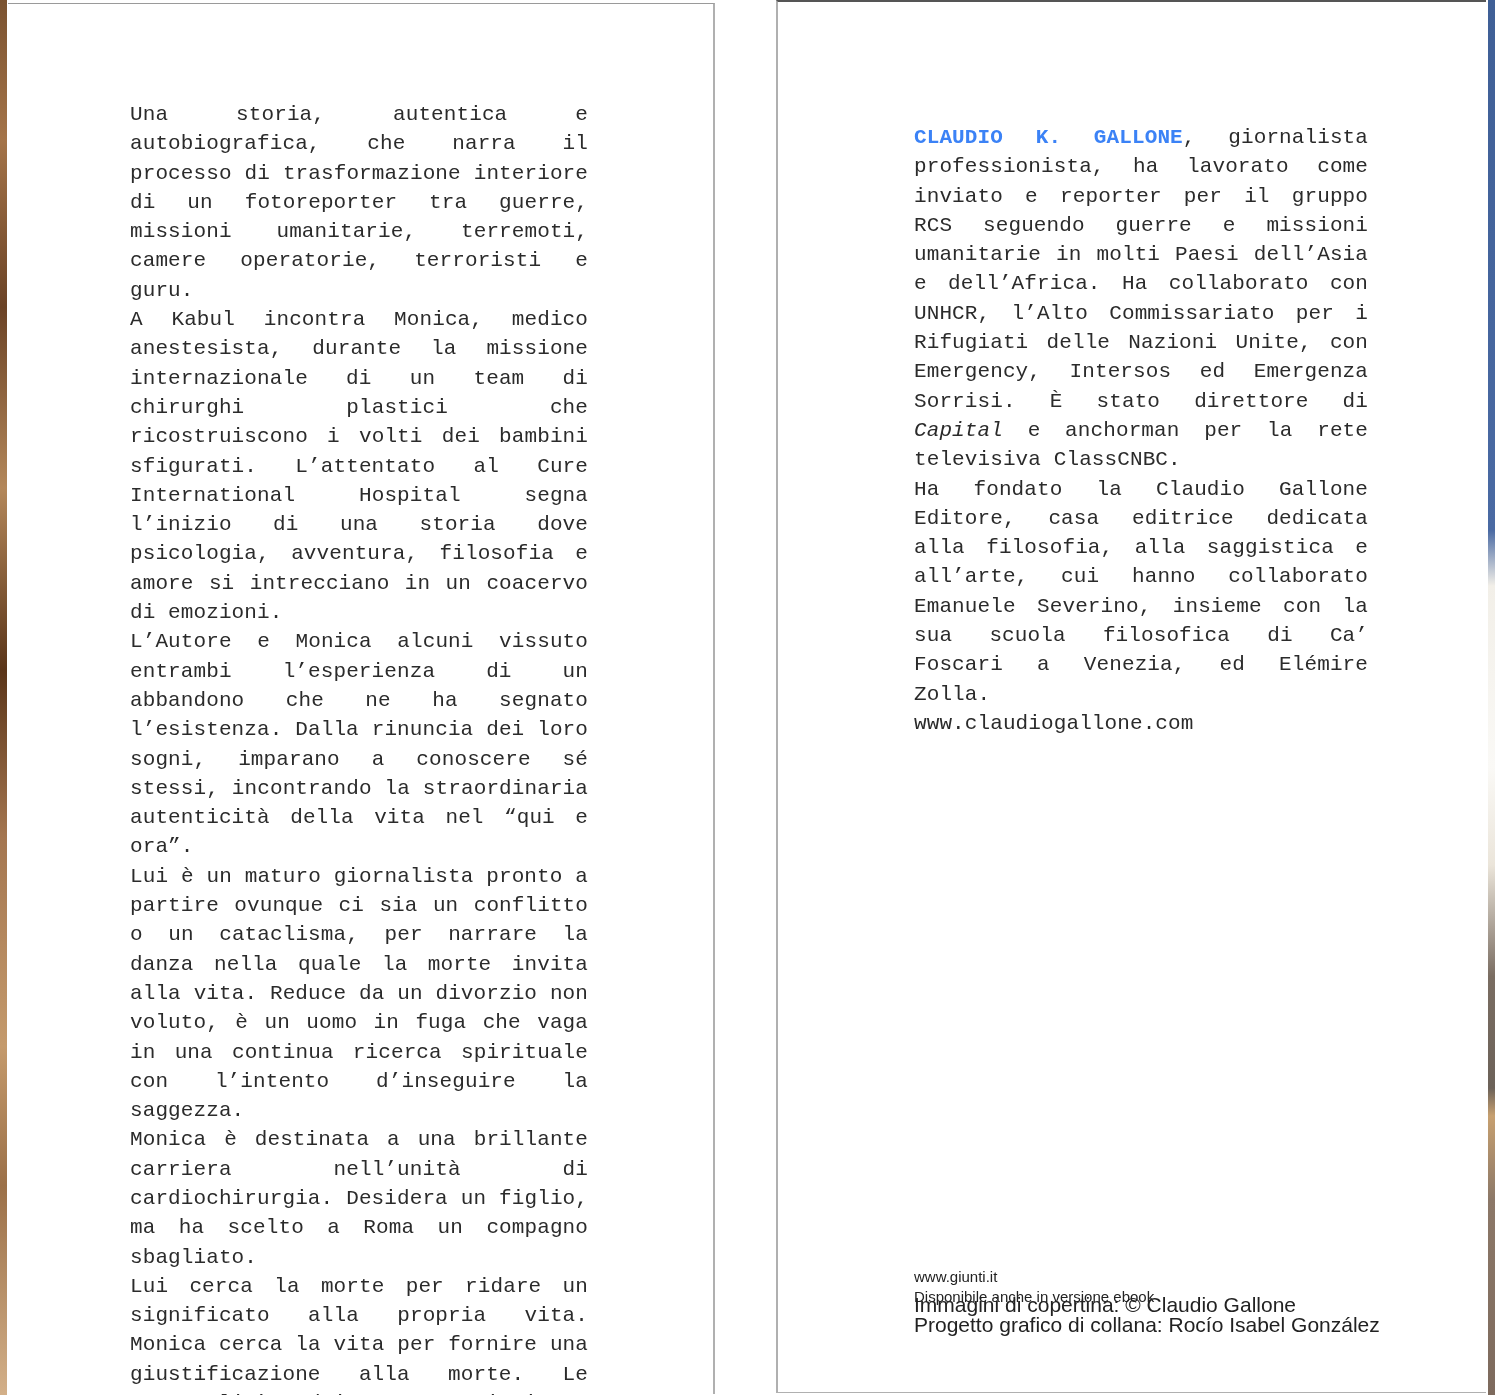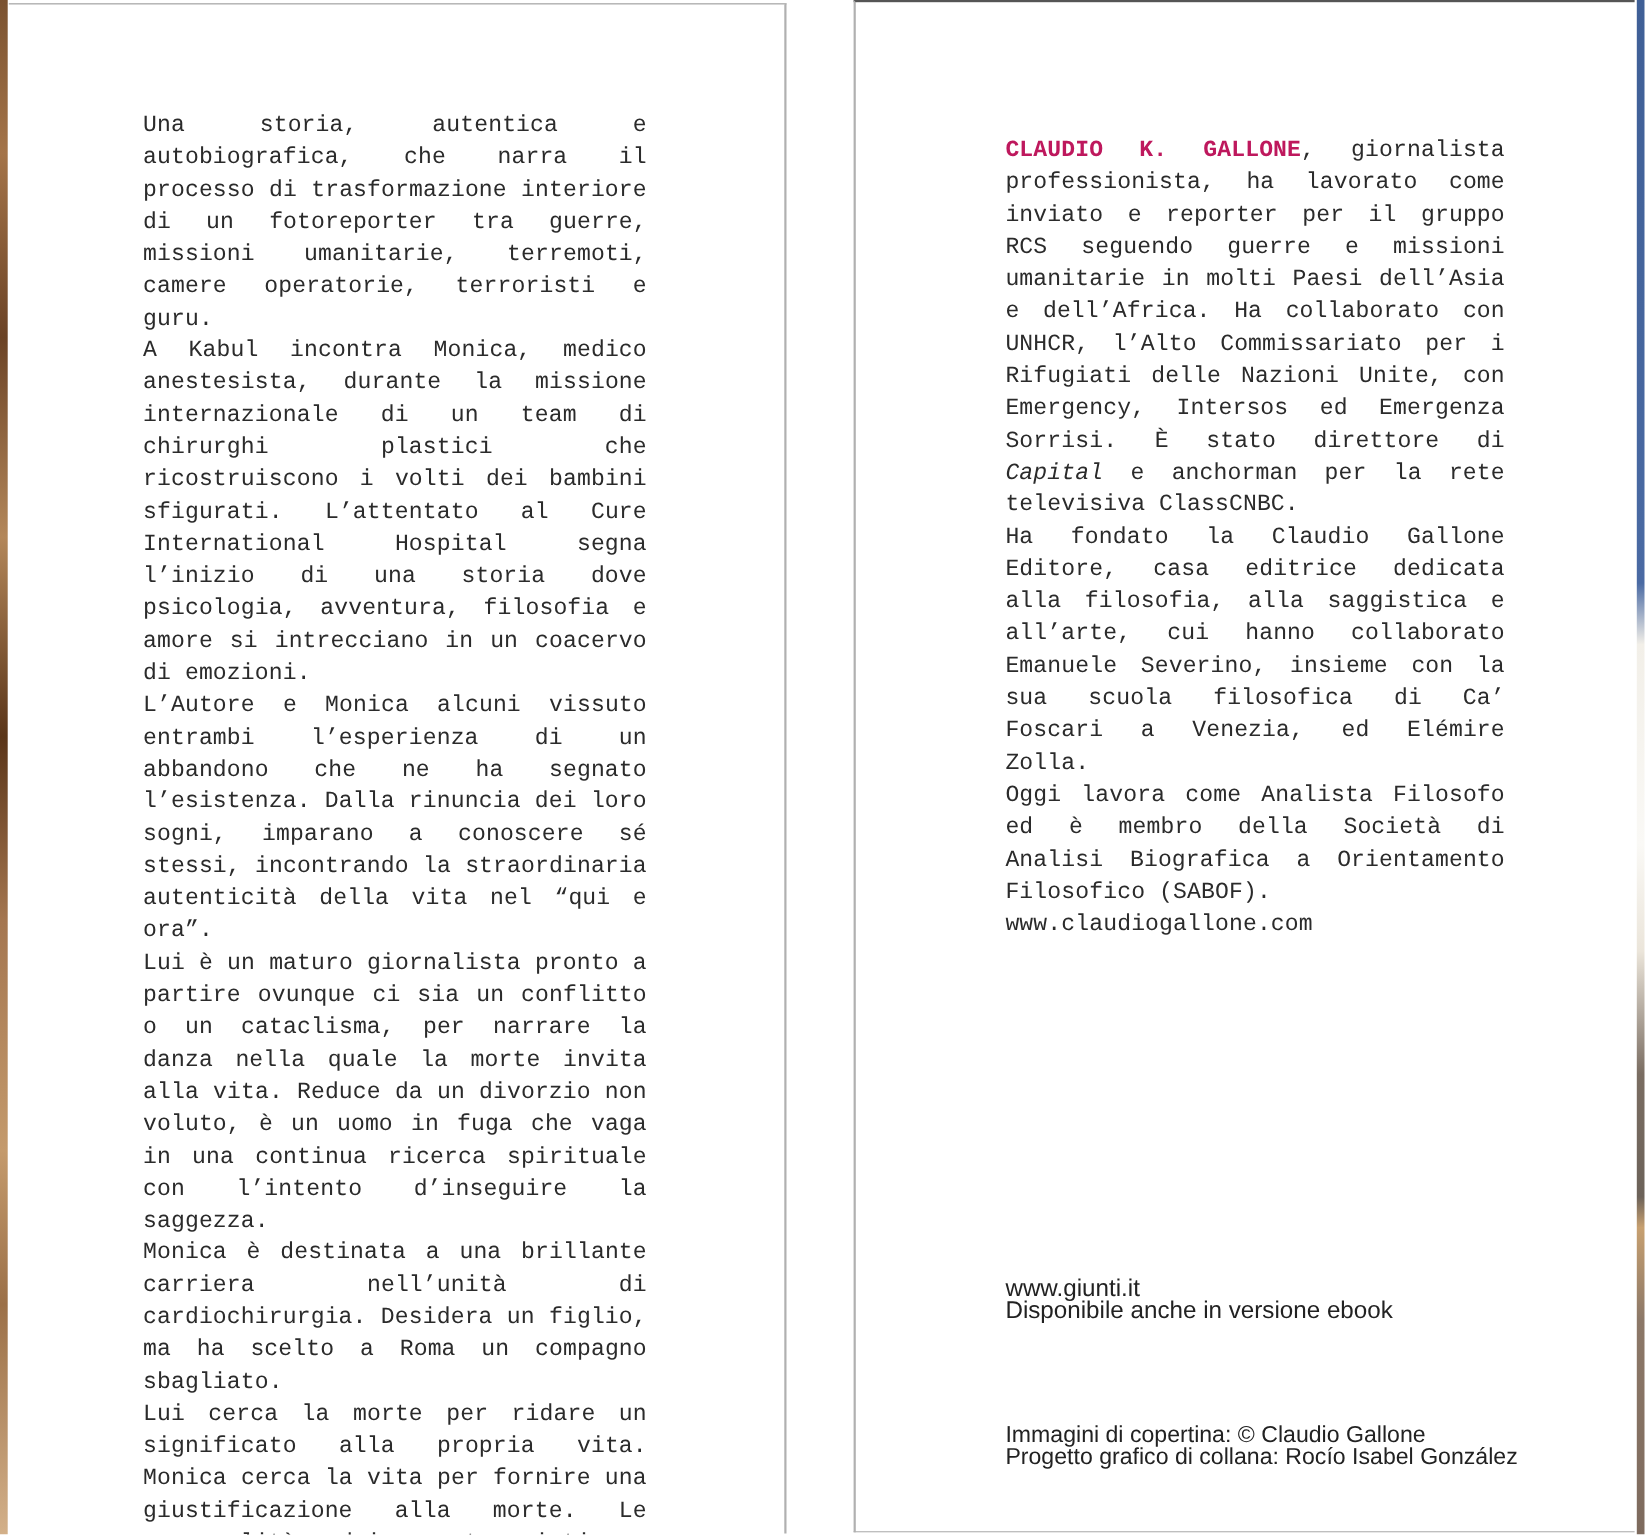--- a/index.html
+++ b/index.html
@@ -30,25 +30,25 @@
   }
   .col {
     position: absolute; font-size: 21px; line-height: 29.3px; letter-spacing: 0.1px;
     text-align: justify; text-align-last: left;
     font-family: Liberation Mono, monospace; color: #2b2b2b;
   }
   .col p { margin: 0; }
   .col-left { left: 122px; top: 96px; width: 458px; }
   .col-right { left: 136px; top: 121px; width: 454px; }
   .col em { font-style: italic; }
-  .col b { font-weight: bold; color: #be185d; }
+  .col b { font-weight: bold; color: #3b82f6; }
   .credits {
     position: absolute; left: 136px; font-family: "Liberation Sans", sans-serif; color: #222;
   }
-  .credits-1 { top: 1159px; font-size: 22px; line-height: 20px; }
+  .credits-1 { top: 1265px; font-size: 15px; line-height: 20px; }
   .credits-2 { top: 1293px; font-size: 21px; line-height: 20px; }
   .credits div { white-space: nowrap; }
 </style>
 </head>
 <body>
 
 <div class="edge-left"></div>
 <div class="edge-right"></div>
 
 <div class="page page-left">
@@ -59,21 +59,20 @@
     <p>Lui è un maturo giornalista pronto a partire ovunque ci sia un conflitto o un cataclisma, per narrare la danza nella quale la morte invita alla vita. Reduce da un divorzio non voluto, è un uomo in fuga che vaga in una continua ricerca spirituale con l’intento d’inseguire la saggezza.</p>
     <p>Monica è destinata a una brillante carriera nell’unità di cardiochirurgia. Desidera un figlio, ma ha scelto a Roma un compagno sbagliato.</p>
     <p>Lui cerca la morte per ridare un significato alla propria vita. Monica cerca la vita per fornire una giustificazione alla morte. Le personalità dei protagonisti e l’intreccio dei loro pensieri si dipanano in un succedersi di affreschi sui teatri in cui si celebrano alcuni drammi recenti dell’umanità. Luoghi dove le ombre sono più interessanti della luce.</p>
   </div>
 </div>
 
 <div class="page page-right">
   <div class="col col-right">
     <p><b>CLAUDIO K. GALLONE</b><span>, giornalista professionista, ha lavorato come inviato e reporter per il gruppo RCS seguendo guerre e missioni umanitarie in molti Paesi dell’Asia e dell’Africa. Ha collaborato con UNHCR, l’Alto Commissariato per i Rifugiati delle Nazioni Unite, con Emergency, Intersos ed Emergenza Sorrisi. È stato direttore di </span><em>Capital</em><span> e anchorman per la rete televisiva ClassCNBC.</span></p>
     <p>Ha fondato la Claudio Gallone Editore, casa editrice dedicata alla filosofia, alla saggistica e all’arte, cui hanno collaborato Emanuele Severino, insieme con la sua scuola filosofica di Ca’ Foscari a Venezia, ed Elémire Zolla.</p>
-    <p>Oggi lavora come Analista Filosofo ed è membro della Società di Analisi Biografica a Orientamento Filosofico (SABOF).</p>
     <p>www.claudiogallone.com</p>
   </div>
 
   <div class="credits credits-1">
     <div>www.giunti.it</div>
     <div>Disponibile anche in versione ebook</div>
   </div>
   <div class="credits credits-2">
     <div>Immagini di copertina: © Claudio Gallone</div>
     <div>Progetto grafico di collana: Rocío Isabel González</div>

